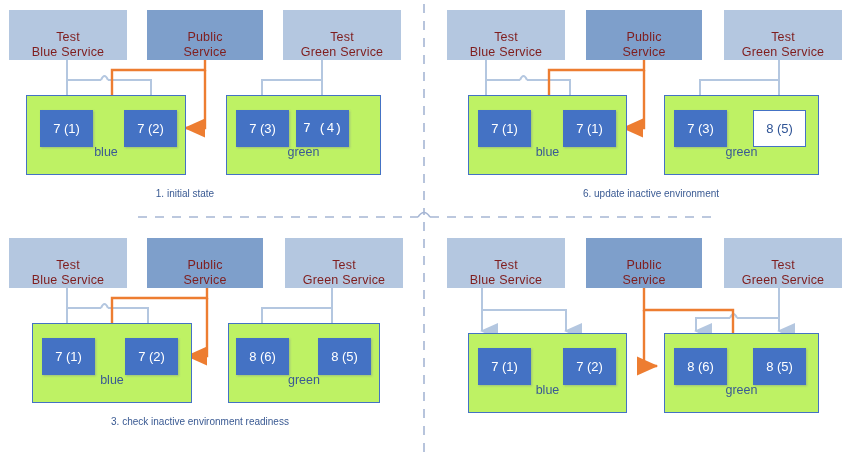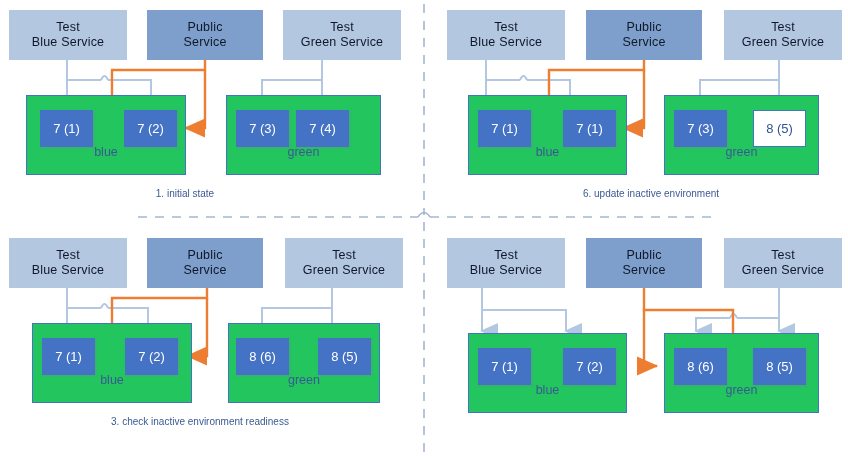--- a/index.html
+++ b/index.html
@@ -10,37 +10,37 @@
     overflow:hidden;
     position:relative;
   }
   #stage{position:absolute;left:0;top:0;width:848px;height:456px;}
 
   .quad{position:absolute;width:424px;height:228px;}
 
   
   .svc{
     position:absolute;
-    display:flex;align-items:center;justify-content:center;
+    display:flex;align-items:flex-end;justify-content:center;
     text-align:center;
-    color:#0f172a;
+    color:#7f1d1d;
     font-size:12.5px;
     line-height:15px;
     letter-spacing:.2px;
     box-sizing:border-box;
   }
   .svc.test{background:#b4c7e0;}
   .svc.public{background:#7e9fcb;}
 
   
   .env{
     position:absolute;
     box-sizing:border-box;
     border:1px solid #4472c4;
-    background:#22c55e;
+    background:#bef264;
   }
   .env-label{
     position:absolute;
     left:0;right:0;
     text-align:center;
     color:#3a5a93;
     font-size:12.5px;
   }
 
   
@@ -115,21 +115,21 @@
     <div class="env" style="left:26px;top:95px;width:160px;height:80px;">
       <div class="env-label" style="top:49px;">blue</div>
     </div>
     <div class="inst filled" style="left:40px;top:110px;">7 (1)</div>
     <div class="inst filled" style="left:124px;top:110px;">7 (2)</div>
 
     <div class="env" style="left:226px;top:95px;width:155px;height:80px;">
       <div class="env-label" style="top:49px;">green</div>
     </div>
     <div class="inst filled" style="left:236px;top:110px;">7 (3)</div>
-    <div class="inst filled" style="left:296px;top:110px;">7 (4)</div>
+    <div class="inst filled" style="left:296px;top:110px;font-family:Liberation Mono, monospace;">7 (4)</div>
 
     <div class="caption" style="left:0px;top:188px;width:370px;">1. initial state</div>
   </div>
 
   <div class="quad" id="q2" style="left:424px;top:0px;">
     <svg class="wires">
       <g fill="none" stroke="#b4c7e0" stroke-width="2">
         <path d="M62,60 L62,80"></path>
         <path d="M62,80 L96,80"></path>
         <path d="M103,80 L146,80 L146,103" marker-end="url(#lb1)"></path>

